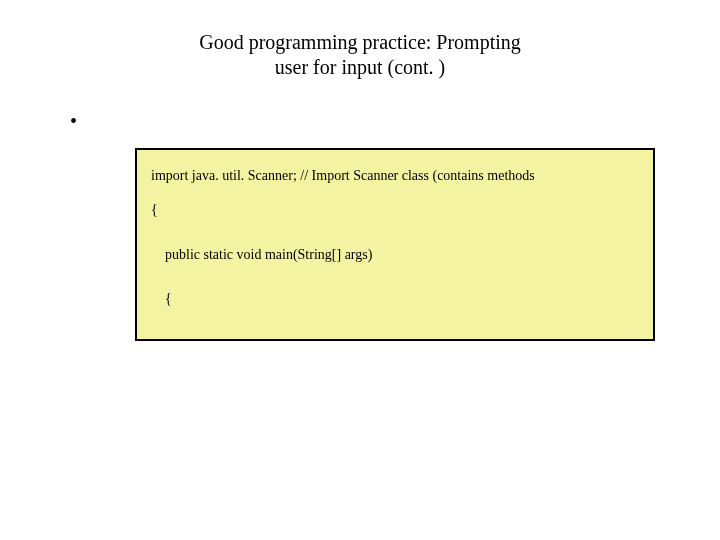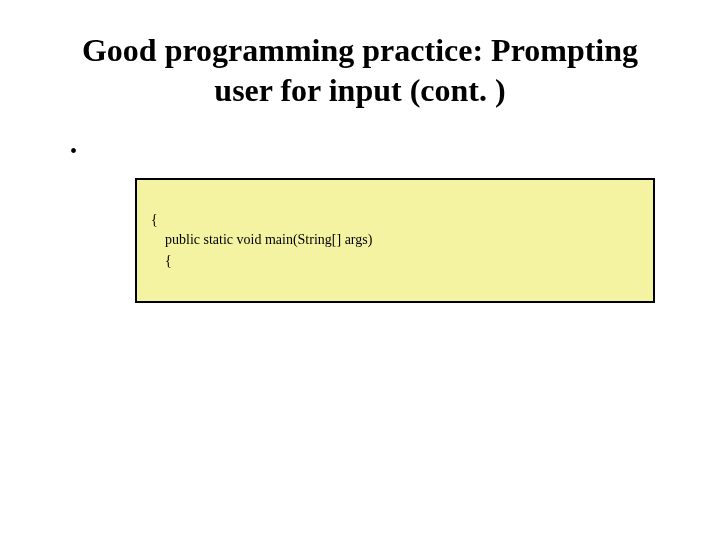--- a/index.html
+++ b/index.html
@@ -15,22 +15,22 @@
       color: #000000;
       overflow: hidden;
     }
     .slide {
       width: 100%;
       height: 100%;
       padding: 30px 60px 30px 60px;
     }
     .title {
       text-align: center;
-      font-size: 32px;
-      font-weight: bold;
+      font-size: 20px;
+      font-weight: normal;
       line-height: 1.25;
       margin-bottom: 30px;
     }
     .bullet-item {
       font-size: 22px;
       margin-left: 10px;
       margin-bottom: 15px;
       display: flex;
       align-items: baseline;
     }
@@ -50,35 +50,37 @@
       line-height: 1.45;
     }
     .code-gap {
       height: 14px;
     }
     .indent-1 {
       padding-left: 28px;
     }
     .indent-2 {
       padding-left: 14px;
+      margin-top: 24px;
     }
   </style>
 </head>
 <body>
 
 <div class="slide">
   <div class="title">
     <span>Good programming practice: Prompting</span><br>
     <span>user for input (cont. )</span>
   </div>
 
   <div class="bullet-item">
     <span class="bullet-dot">•</span>
   </div>
 
   <div class="code-box">
+    <div>import java. util. Scanner;   // Import Scanner class (contains methods</div>
     <div class="code-gap"></div>
     <div>{</div>
     <div class="indent-2">public static void main(String[] args)</div>
     <div class="indent-2">{</div>
     <div class="code-gap"></div>
   </div>
 </div>
 
 </body></html>

